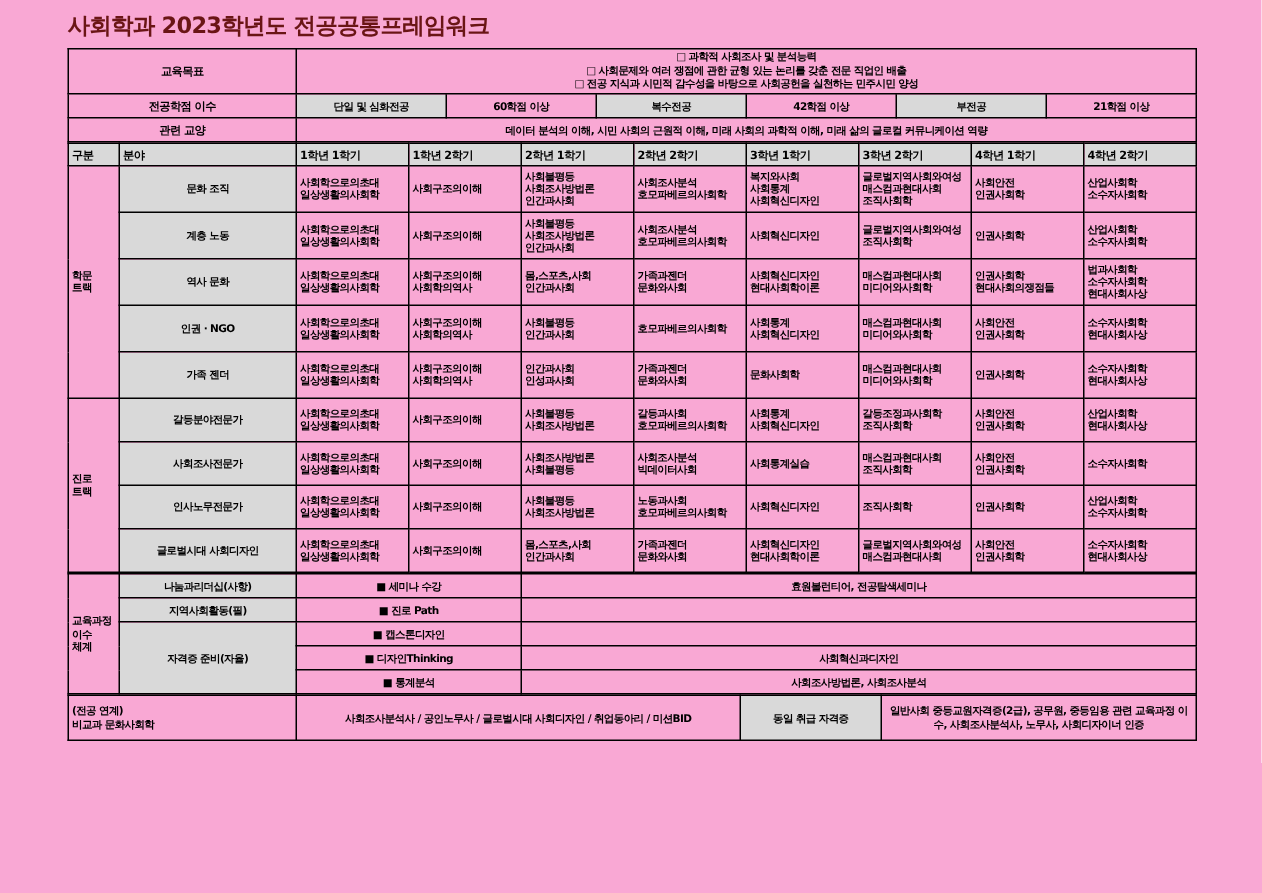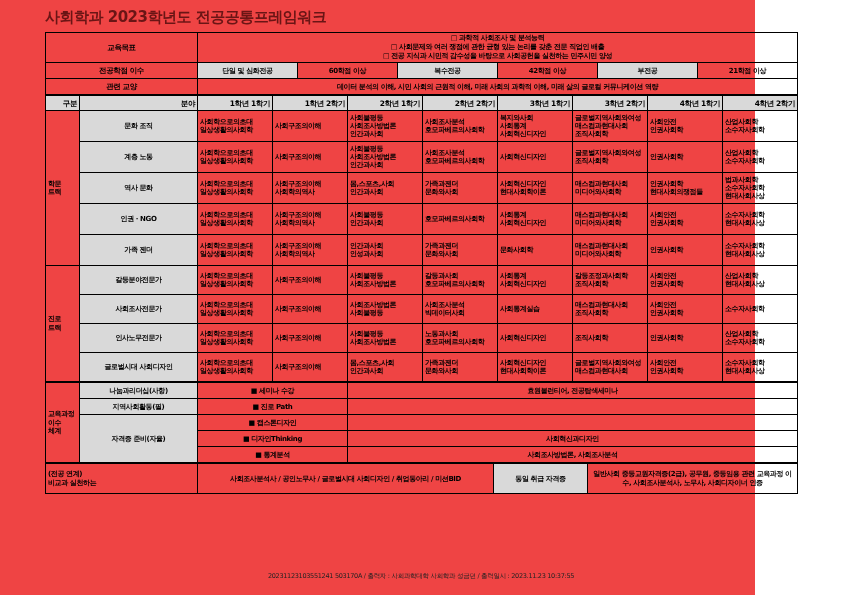--- a/index.html
+++ b/index.html
@@ -1,30 +1,30 @@
 <!DOCTYPE html>
 <html><head>
 <meta charset="utf-8">
 <style>
   html,body{margin:0;padding:0;background:#ffffff;}
-  .page{position:relative;width:755px;height:595px;background:#ef4444;
+  .page{position:relative;width:841px;height:595px;background:#f9a8d4;
         font-family:"DejaVu Sans",sans-serif;color:#000;}
   .content{position:absolute;left:45px;top:8px;width:752px;}
   h1.title{margin:0 0 5px 0;font-size:15px;font-weight:bold;color:#6a1515;
            letter-spacing:-0.5px;font-family:"DejaVu Sans",sans-serif;}
   table{border-collapse:collapse;table-layout:fixed;width:752px;}
   td,th{border:1px solid #000;font-size:7px;font-weight:bold;line-height:1.2;
         padding:1px 2px;overflow:hidden;vertical-align:middle;
         letter-spacing:-0.4px;word-break:break-all;}
   .gray{background:#d9d9d9;}
   .center{text-align:center;margin-left:12px;}
   .left{text-align:center;}
   .pre{white-space:pre-line;}
   .course{text-align:left;vertical-align:middle;}
-  .hdr{font-size:7.5px;text-align:right;background:#d9d9d9;}
+  .hdr{font-size:7.5px;text-align:left;background:#d9d9d9;}
   .lbl{font-size:7.5px;text-align:center;}
   .goal{font-size:7px;line-height:1.3;}
   .footer{margin-top:78px;text-align:center;font-size:6.5px;color:#222;
           letter-spacing:-0.3px;}
   .stack{text-align:left;white-space:pre-line;}
 </style>
 </head>
 <body>
 
 <div class="page">
@@ -300,24 +300,23 @@
     <table>
       <colgroup>
         <col style="width:152px">
           <col style="width:296px">
           <col style="width:94px">
           <col style="width:210px">
       </colgroup>
       <tbody>
           <tr style="height:30px">
         <td class="stack">(전공 연계)
-비교과 실천하는</td>
+비교과 문화사회학</td>
         <td class="left">사회조사분석사 / 공인노무사 / 글로벌시대 사회디자인 / 취업동아리 / 미션BID</td>
         <td class="center gray">동일 취급 자격증</td>
         <td class="left">일반사회 중등교원자격증(2급), 공무원, 중등임용 관련 교육과정 이수, 사회조사분석사, 노무사, 사회디자이너 인증</td>
       </tr>
     </tbody>
       </table>
 
-    <div class="footer">20231123103551241 503170A / 출력자 : 사회과학대학 사회학과 성금던 / 출력일시 : 2023.11.23 10:37:55</div>
 
   </div>
 </div>
 
 </body></html>

